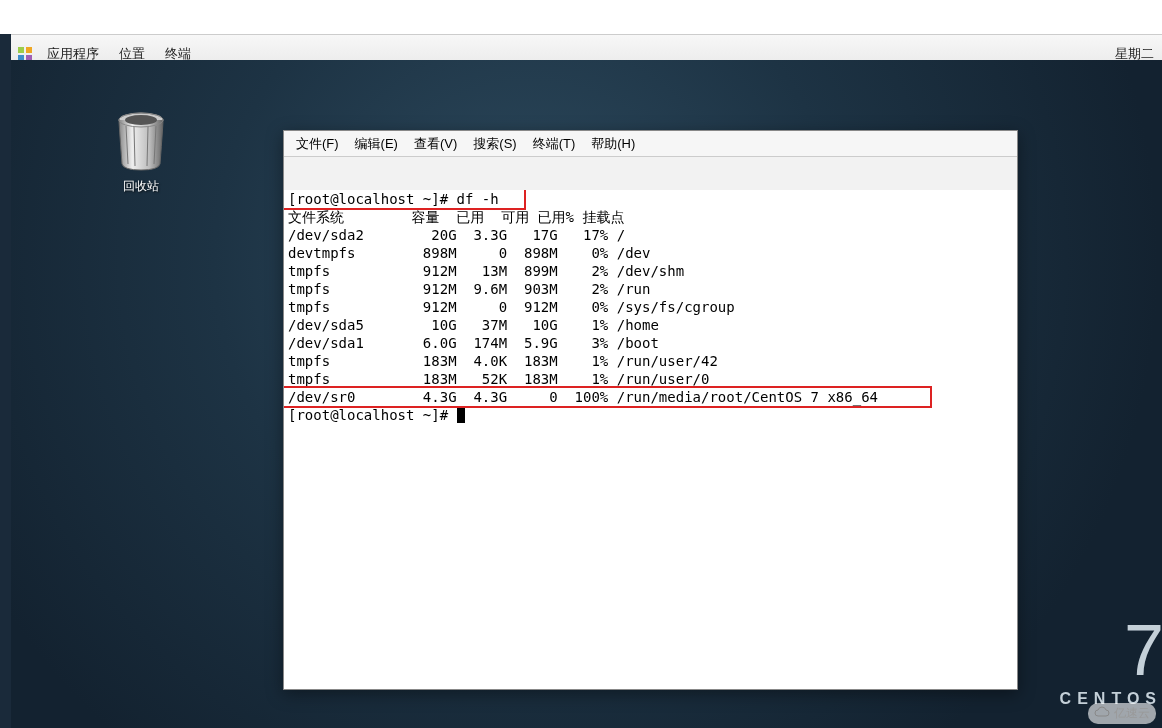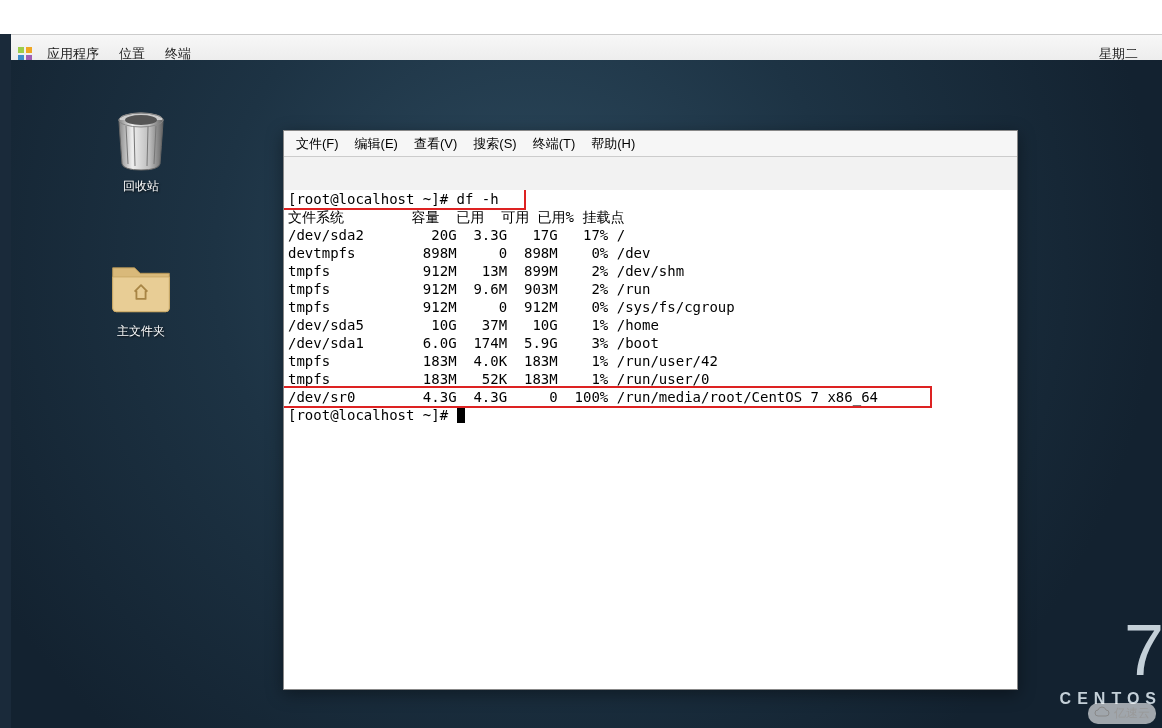--- a/index.html
+++ b/index.html
@@ -39,21 +39,21 @@
 }
 .top-panel .menu-item {
   padding: 0 10px;
   height: 100%;
   display: flex;
   align-items: center;
   cursor: pointer;
 }
 .top-panel .right-side {
   margin-left: auto;
-  padding-right: 24px;
+  padding-right: 8px;
 }
 .desktop {
   position: absolute;
   top: 60px;
   left: 11px;
   right: 0;
   bottom: 0;
   background: radial-gradient(circle at 45% 30%, #2d4a5e 0%, #1d3344 40%, #132230 80%);
 }
 .desktop-icon {
@@ -238,30 +238,20 @@
         <ellipse cx="27" cy="8" rx="16" ry="5" fill="#555"></ellipse>
         <line x1="12" y1="14" x2="14" y2="52" stroke="#777" stroke-width="1"></line>
         <line x1="20" y1="15" x2="21" y2="54" stroke="#777" stroke-width="1"></line>
         <line x1="34" y1="15" x2="33" y2="54" stroke="#777" stroke-width="1"></line>
         <line x1="42" y1="14" x2="40" y2="52" stroke="#777" stroke-width="1"></line>
       </svg>
     </div>
     <div>回收站</div>
   </div>
 
-  <div class="desktop-icon home">
-    <div class="icon-img">
-      <svg class="folder-svg" viewBox="0 0 70 58">
-        <path d="M4 8 L28 8 L34 14 L66 14 L66 52 Q66 56 62 56 L8 56 Q4 56 4 52 Z" fill="#d9b97a" stroke="#b89654"></path>
-        <path d="M4 18 L66 18 L66 52 Q66 56 62 56 L8 56 Q4 56 4 52 Z" fill="#e8cd95" stroke="#c9a866"></path>
-        <path d="M28 34 L35 27 L42 34 M30 33 L30 42 L40 42 L40 33" fill="none" stroke="#a88545" stroke-width="2" stroke-linejoin="round"></path>
-      </svg>
-    </div>
-    <div>主文件夹</div>
-  </div>
 
 
   <div class="terminal-window">
     <div class="menubar">
       <div class="m-item">文件(F)</div>
       <div class="m-item">编辑(E)</div>
       <div class="m-item">查看(V)</div>
       <div class="m-item">搜索(S)</div>
       <div class="m-item">终端(T)</div>
       <div class="m-item">帮助(H)</div>

